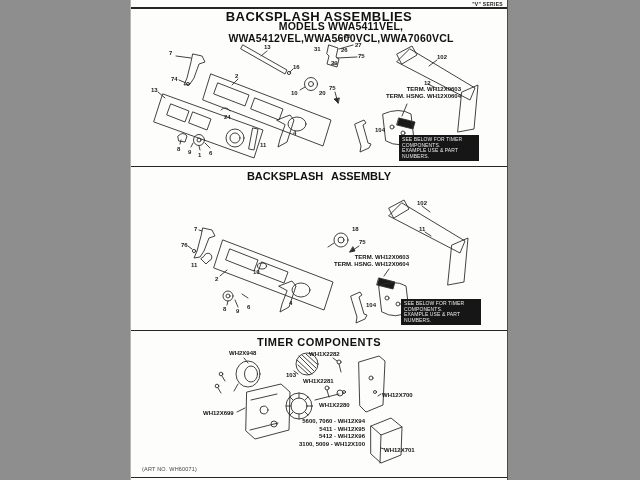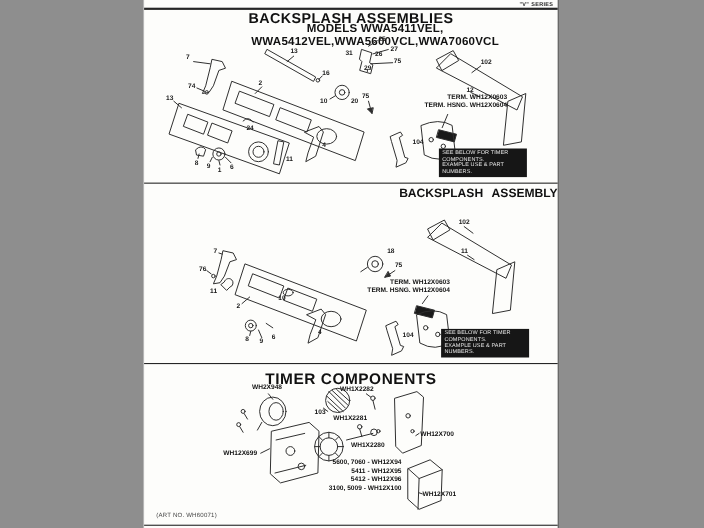--- a/index.html
+++ b/index.html
@@ -19,23 +19,23 @@
     box-sizing:border-box;
   }
   .series{
     position:absolute;right:4px;top:1px;
     font-size:5px;font-weight:bold;color:#222;letter-spacing:.3px;
   }
   .rule{position:absolute;left:0;right:0;background:#262626;}
   .t-main{position:absolute;left:0;right:0;text-align:center;font-weight:bold;color:#111;}
   .title1{top:9px;font-size:13px;letter-spacing:.4px;}
   .sub1{top:20px;font-size:10.5px;letter-spacing:.2px;padding-left:44px;}
-  .title2{top:170px;font-size:11px;word-spacing:5px;text-align:right;}
+  .title2{top:170px;font-size:11px;word-spacing:5px;}
   .sub2{top:181px;font-size:10px;}
-  .title3{top:336px;font-size:14px;letter-spacing:.5px;}
+  .title3{top:336px;font-size:11px;letter-spacing:.5px;}
   .diagram{position:absolute;left:0;width:378px;}
   .d1{top:32px;height:134px;}
   .d2{top:196px;height:134px;}
   .d3{top:350px;height:126px;}
   .diagram svg{position:absolute;left:0;top:0;}
   .co{
     position:absolute;font-size:6px;font-weight:bold;color:#1a1a1a;
     line-height:6px;white-space:nowrap;
   }
   .plabel{

